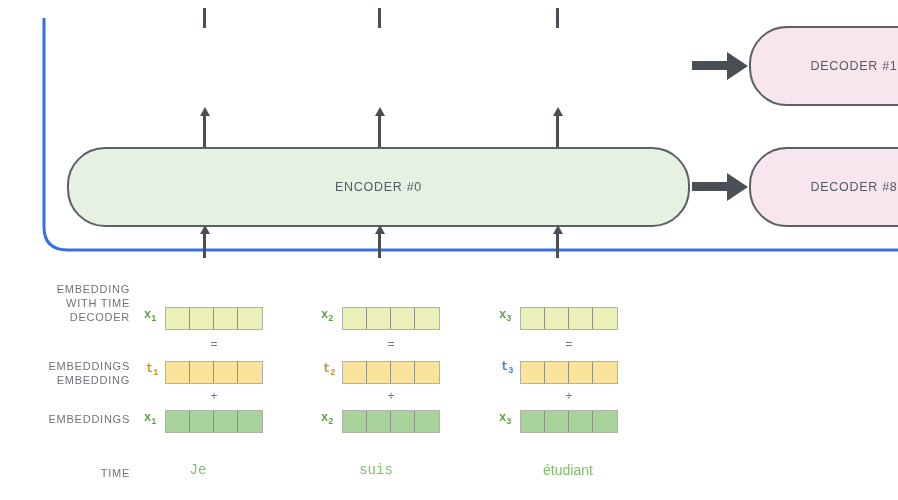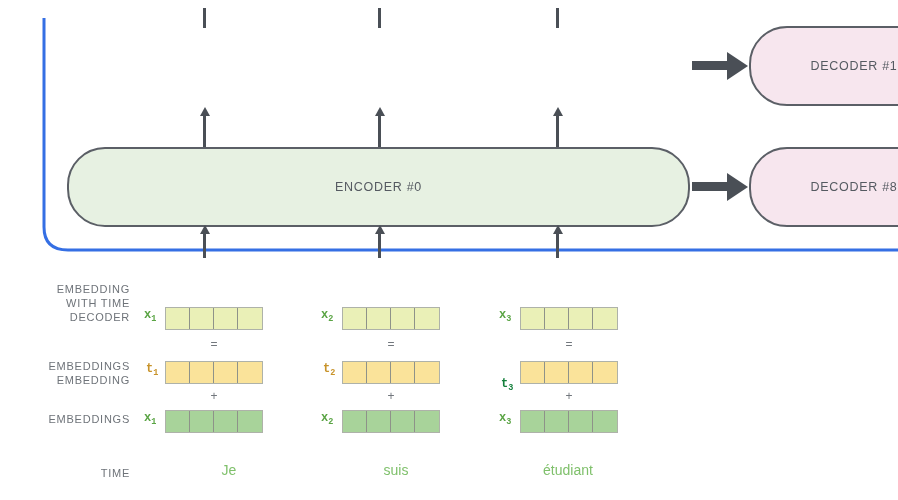--- a/index.html
+++ b/index.html
@@ -233,21 +233,21 @@
   <div class="vec-tag" style="left:323px; top:361px; color:#c8932a;">
     <span>t</span><sub>2</sub>
   </div>
   <div class="vec" style="left:342px; top:361px;">
     <div class="cell" style="background:#fae39a;"></div>
     <div class="cell" style="background:#fae39a;"></div>
     <div class="cell" style="background:#fae39a;"></div>
     <div class="cell" style="background:#fae39a;"></div>
   </div>
 
-  <div class="vec-tag" style="left:501px; top:376px; color:#15803d;">
+  <div class="vec-tag" style="left:501px; top:359px; color:#3b82f6;">
     <span>t</span><sub>3</sub>
   </div>
   <div class="vec" style="left:520px; top:361px;">
     <div class="cell" style="background:#fae39a;"></div>
     <div class="cell" style="background:#fae39a;"></div>
     <div class="cell" style="background:#fae39a;"></div>
     <div class="cell" style="background:#fae39a;"></div>
   </div>
 
   <div class="op" style="left:204px; top:389px;">+</div>
@@ -285,17 +285,17 @@
     <div class="cell" style="background:#a8d39a;"></div>
     <div class="cell" style="background:#a8d39a;"></div>
     <div class="cell" style="background:#a8d39a;"></div>
     <div class="cell" style="background:#a8d39a;"></div>
   </div>
 
   <div class="row-label" style="left:18px; top:466px; width:112px;">
     <div>TIME</div>
   </div>
 
-  <div class="word" style="left:181px; top:462px; width:96px;">Je</div>
-  <div class="word" style="left:348px; top:462px; width:96px;">suis</div>
+  <div class="word" style="left:150px; top:462px; width:96px;font-family:Liberation Mono, monospace;">Je</div>
+  <div class="word" style="left:328px; top:462px; width:96px;font-family:Liberation Mono, monospace;">suis</div>
   <div class="word" style="left:520px; top:462px; width:96px;">étudiant</div>
 
 </div>
 
 </body></html>

